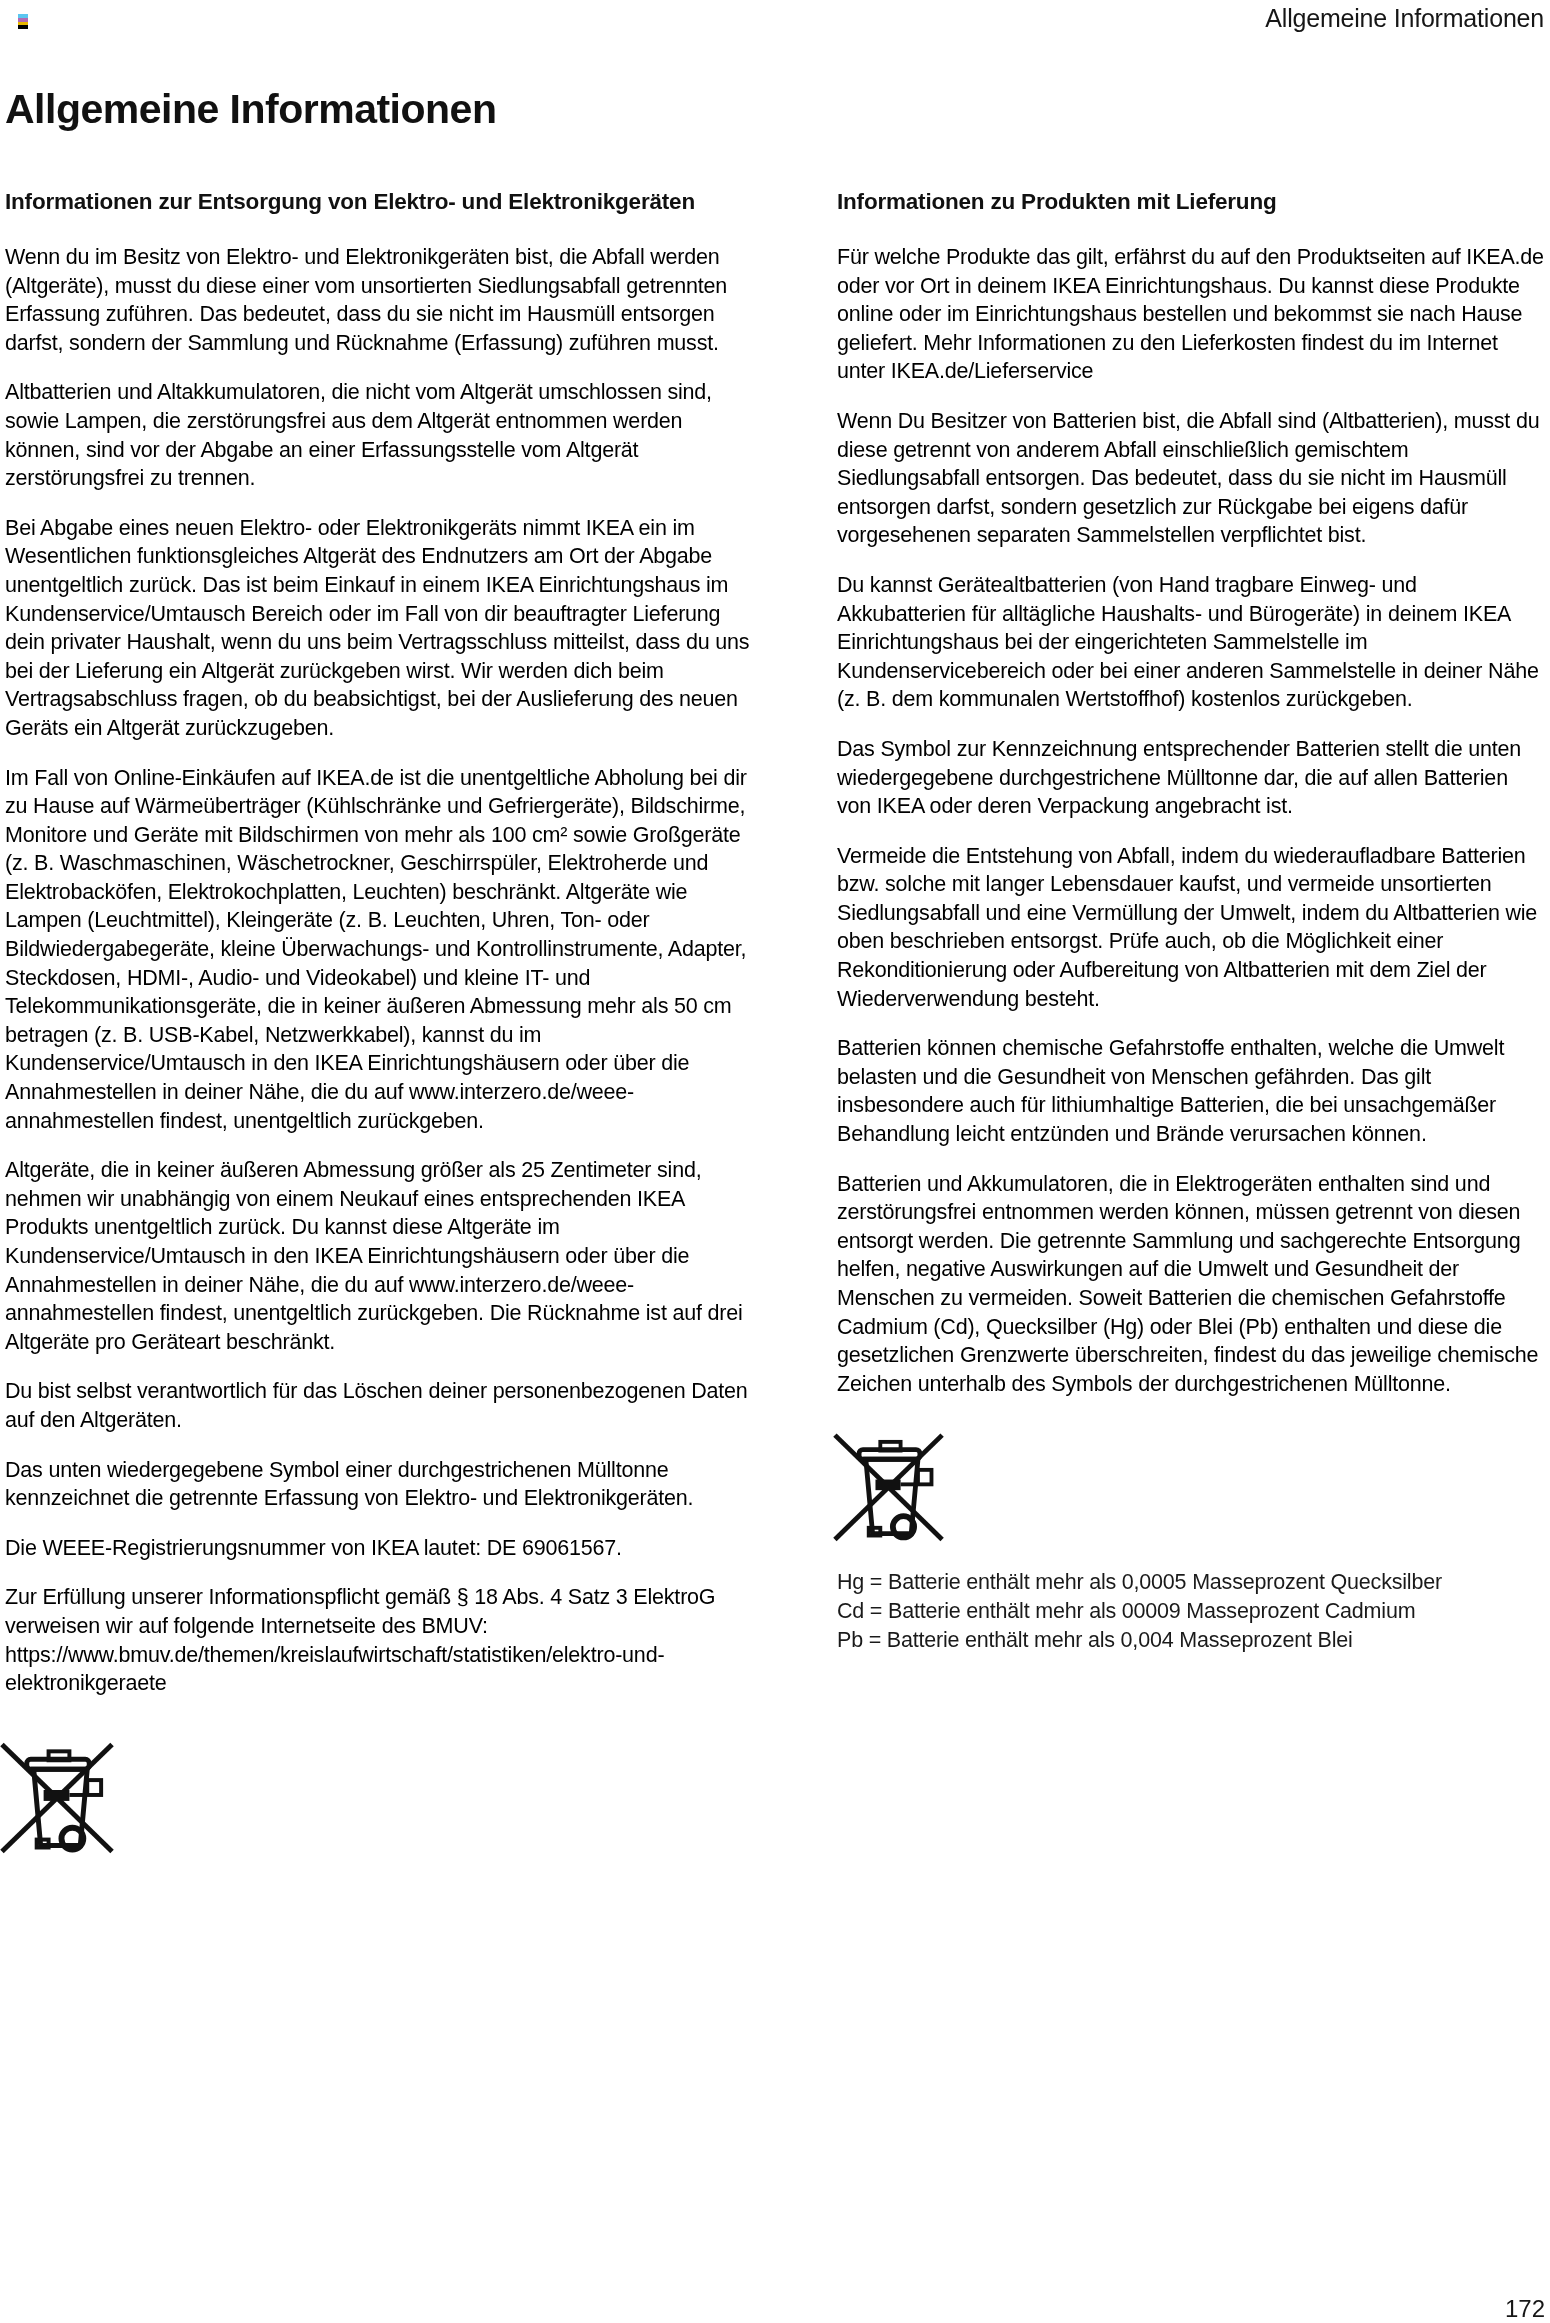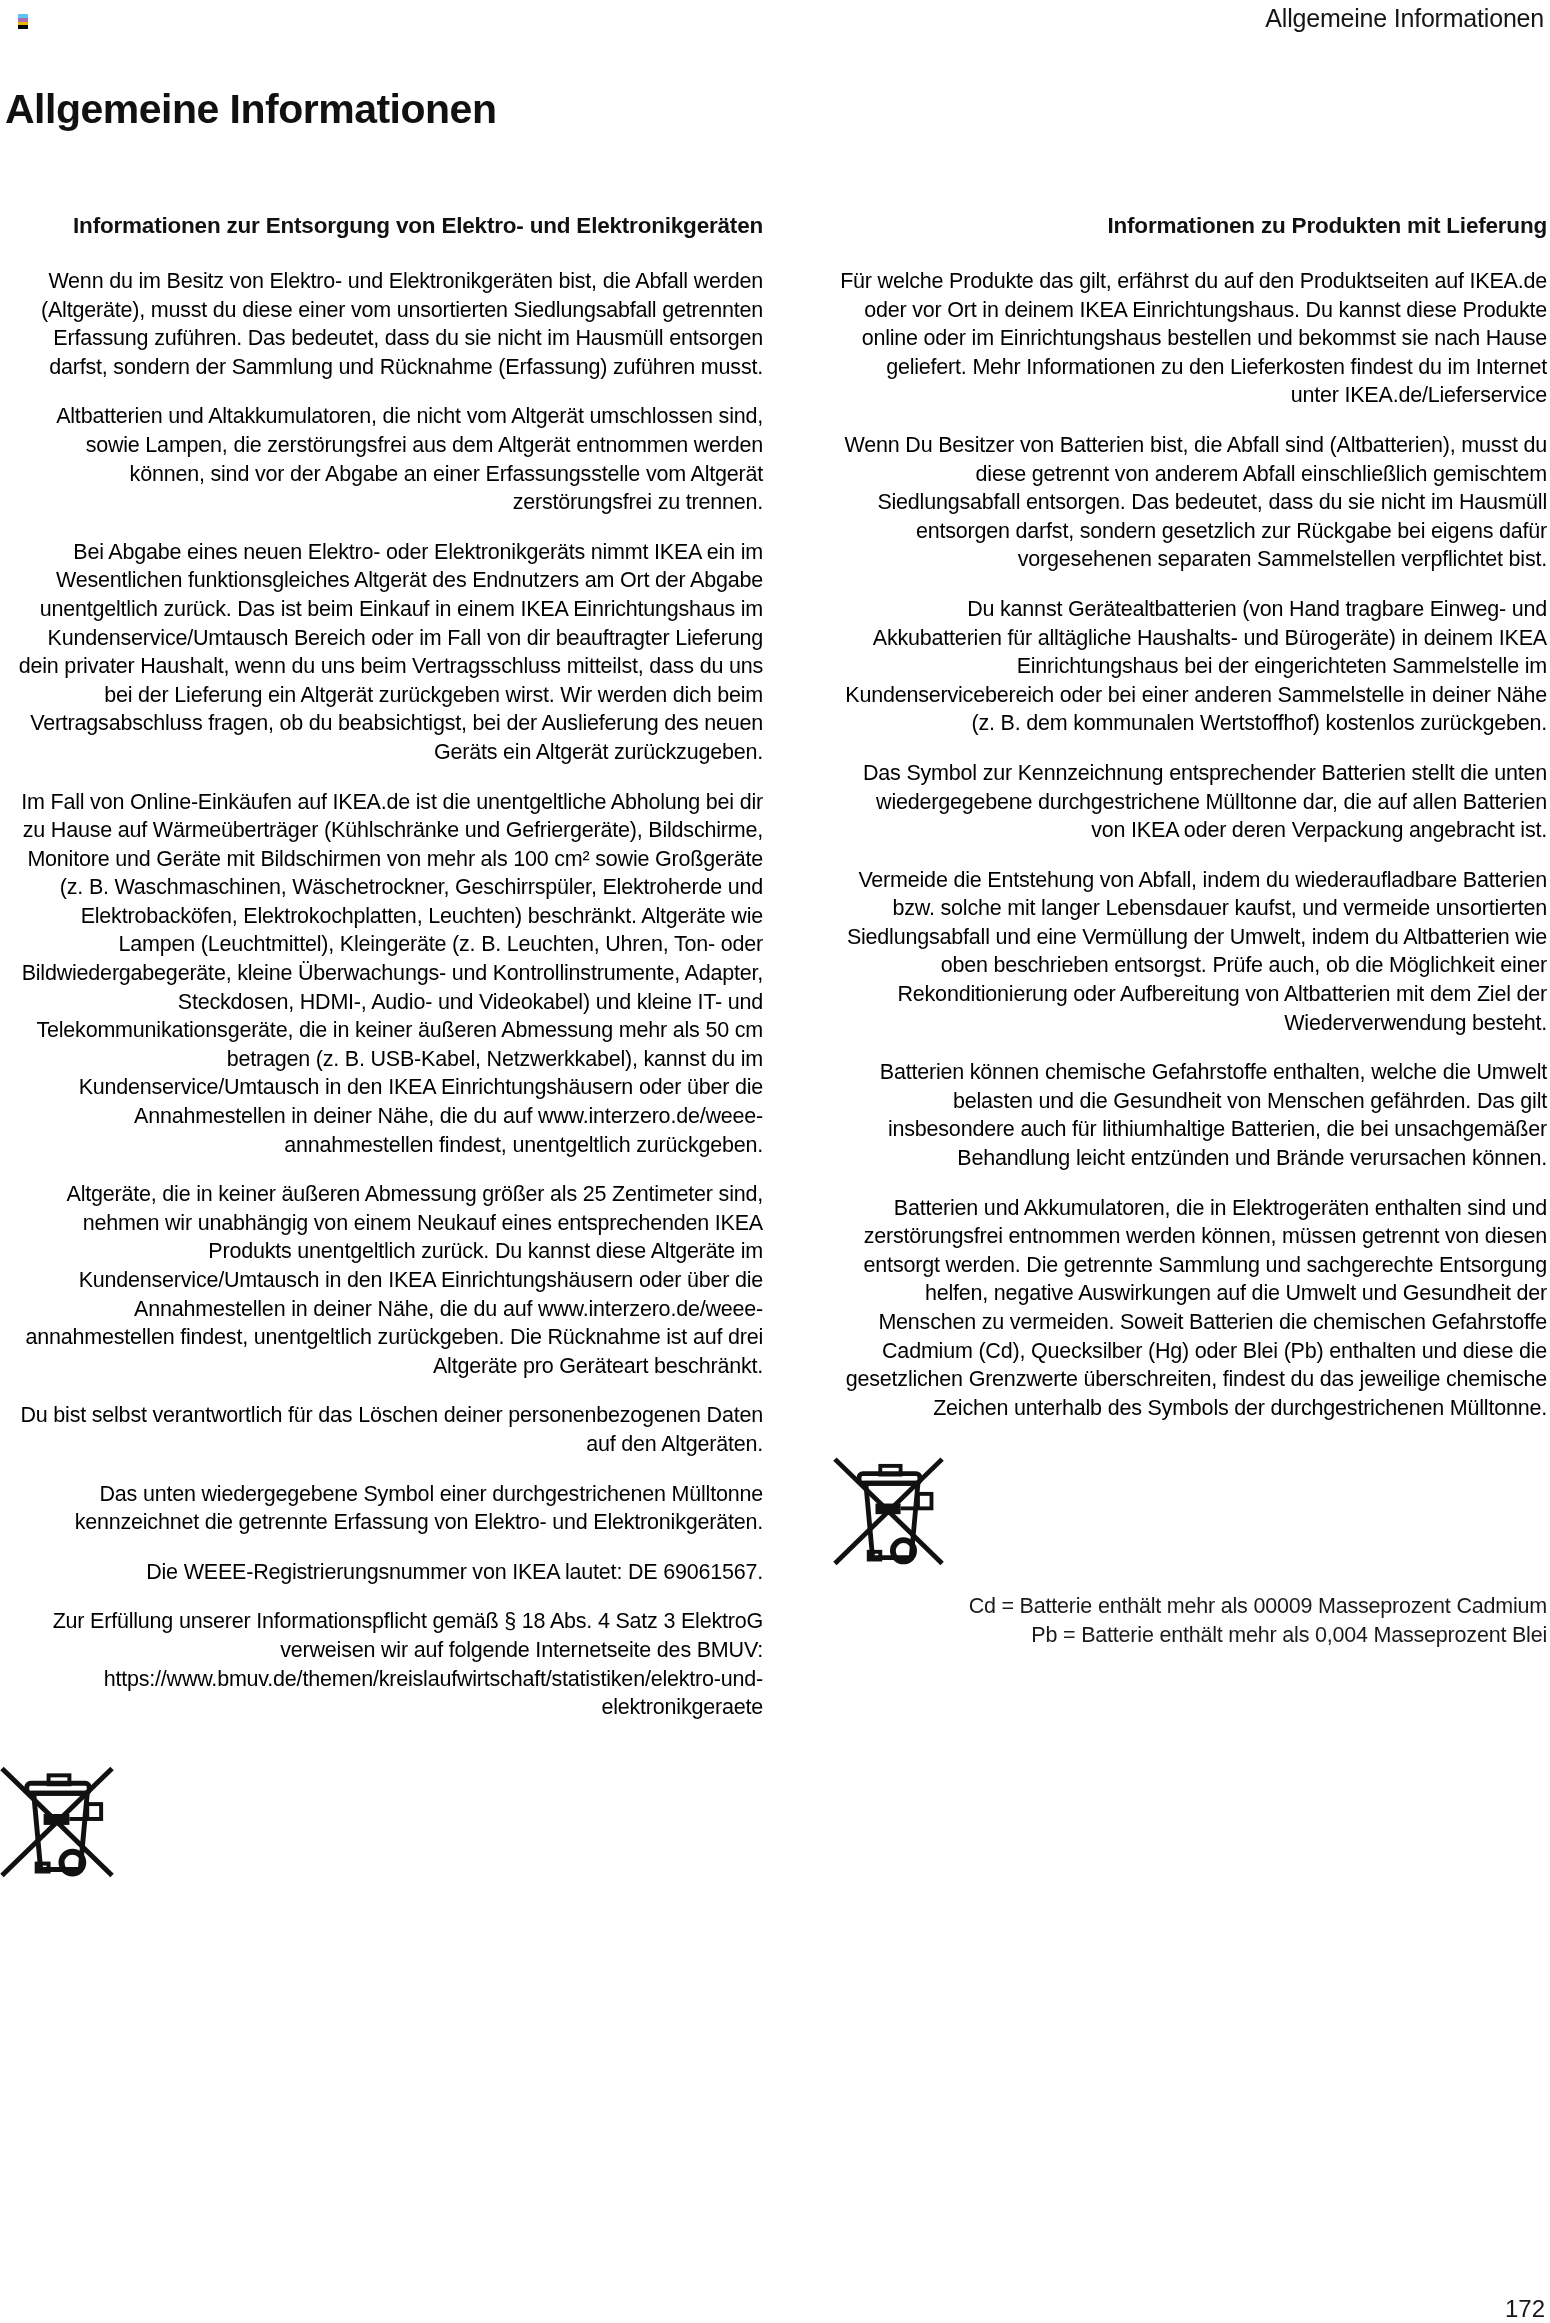--- a/index.html
+++ b/index.html
@@ -29,21 +29,21 @@
     color: #161616; letter-spacing: -0.2px;
   }
 
   .doc-title {
     position: absolute; left: 5px; top: 84px;
     font-size: 41px; line-height: 50px;
     font-weight: bold; color: #111;
     letter-spacing: -0.5px;
   }
 
-  .col { position: absolute; top: 212px; text-align: right; }
+  .col { position: absolute; top: 188px; }
   .col-left  { left: 5px;   width: 758px; }
   .col-right { left: 837px; width: 710px; }
 
   h2.section-heading {
     font-size: 22.5px; line-height: 28px;
     font-weight: bold; color: #111;
     letter-spacing: -0.2px;
     margin: 0 0 27px 0;
   }
   h2.section-heading.spaced { margin-top: 76px; }
@@ -130,20 +130,21 @@
       <rect x="27" y="31" width="63" height="10" rx="4"></rect>
       <rect x="88" y="52" width="14" height="15" stroke-width="4"></rect>
       <path d="M34 41 L88 41 L81 118 L41 118 Z"></path>
       <rect x="44" y="62" width="26" height="11" fill="#111" stroke="none"></rect>
       <line x1="70" y1="67" x2="85" y2="67" stroke-width="4"></line>
       <circle cx="73" cy="111" r="11" stroke-width="6"></circle>
       <rect x="37" y="112" width="12" height="8" stroke-width="4"></rect>
     </svg>
 
     <div class="legend">
+      <div>Hg = Batterie enthält mehr als 0,0005 Masseprozent Quecksilber</div>
       <div>Cd = Batterie enthält mehr als 00009 Masseprozent Cadmium</div>
       <div>Pb = Batterie enthält mehr als 0,004 Masseprozent Blei</div>
     </div>
   </div>
 
   <div class="page-number">172</div>
 
 </div>
 
 </body></html>

